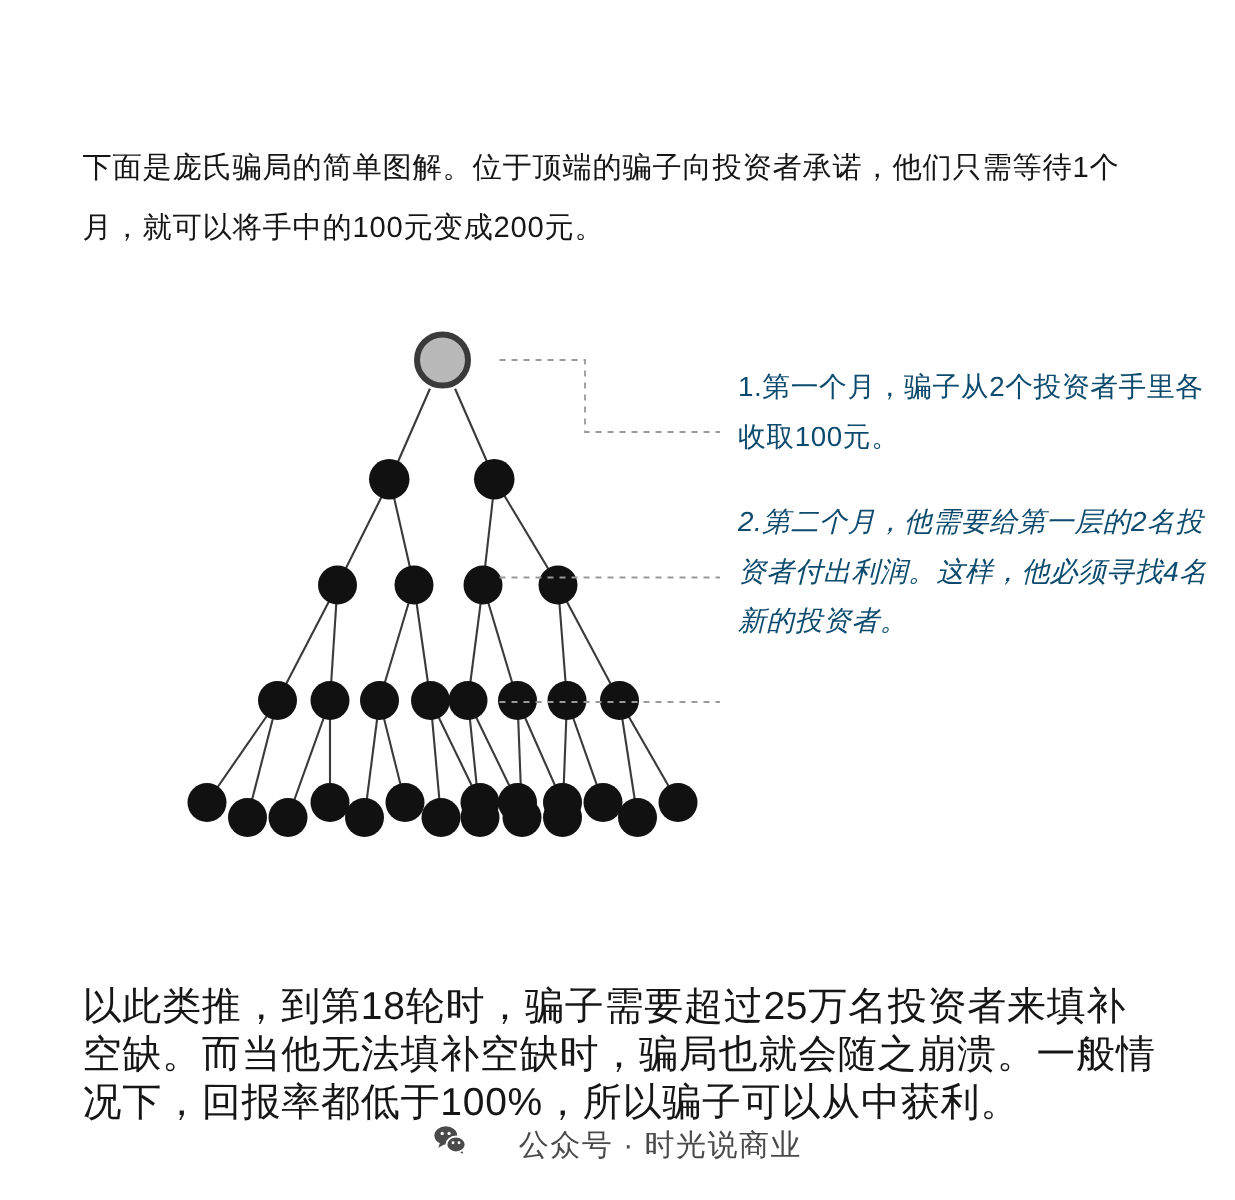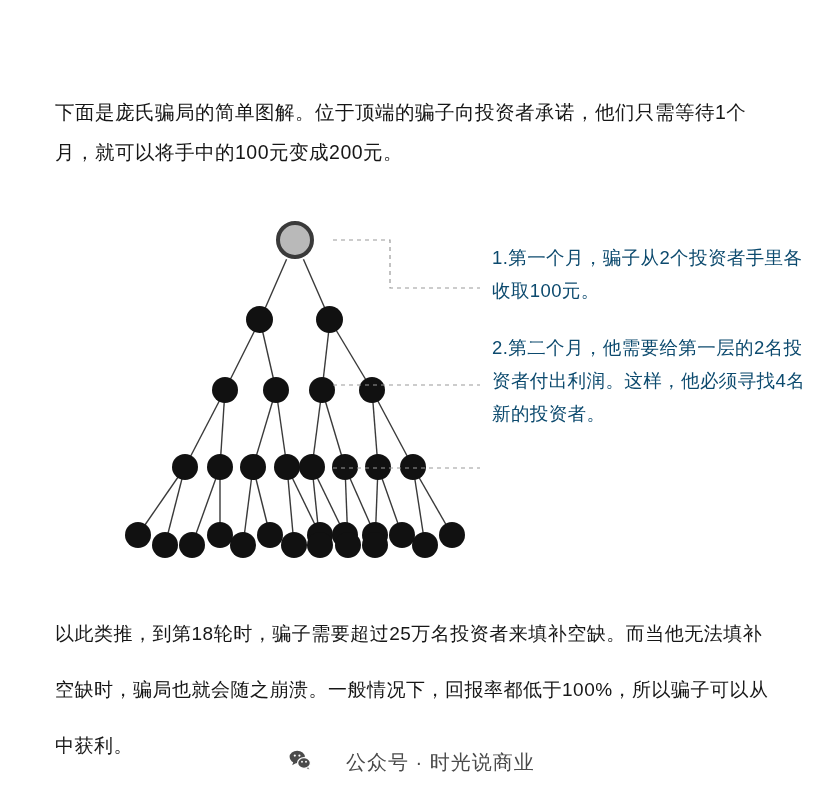--- a/index.html
+++ b/index.html
@@ -26,24 +26,24 @@
     top: 72px;
     width: 700px;
     font-size: 19.5px;
     line-height: 40px;
     letter-spacing: 0.5px;
     color: #161616;
   }
   .bottom-text {
     position: absolute;
     left: 55px;
-    top: 587px;
+    top: 628px;
     width: 720px;
-    font-size: 19px;
-    line-height: 56px;
+    font-size: 26px;
+    line-height: 32px;
     letter-spacing: 0.5px;
     color: #161616;
   }
   .diagram-area {
     position: absolute;
     left: 80px;
     top: 205px;
     width: 430px;
     height: 390px;
   }
@@ -53,21 +53,21 @@
     top: 222px;
     width: 320px;
   }
   .note {
     font-size: 18.5px;
     line-height: 33px;
     letter-spacing: 0.4px;
     color: #0c4a6e;
     margin-bottom: 24px;
   }
-  .note-2 { margin-bottom: 28px; }
+  .note-2 { margin-bottom: 28px; font-style: italic; }
   .node {
     position: absolute;
     border-radius: 50%;
     background: #111111;
   }
   .node.top {
     background: #b9b9b9;
     border: 4px solid #3a3a3a;
     box-shadow: 0 0 0 2px #ffffff;
   }

